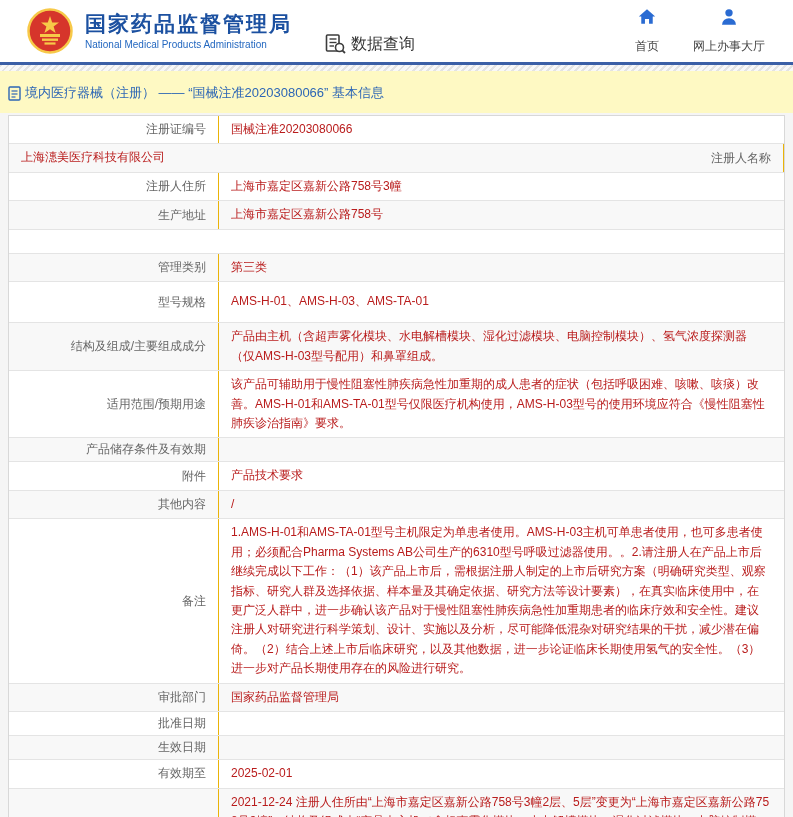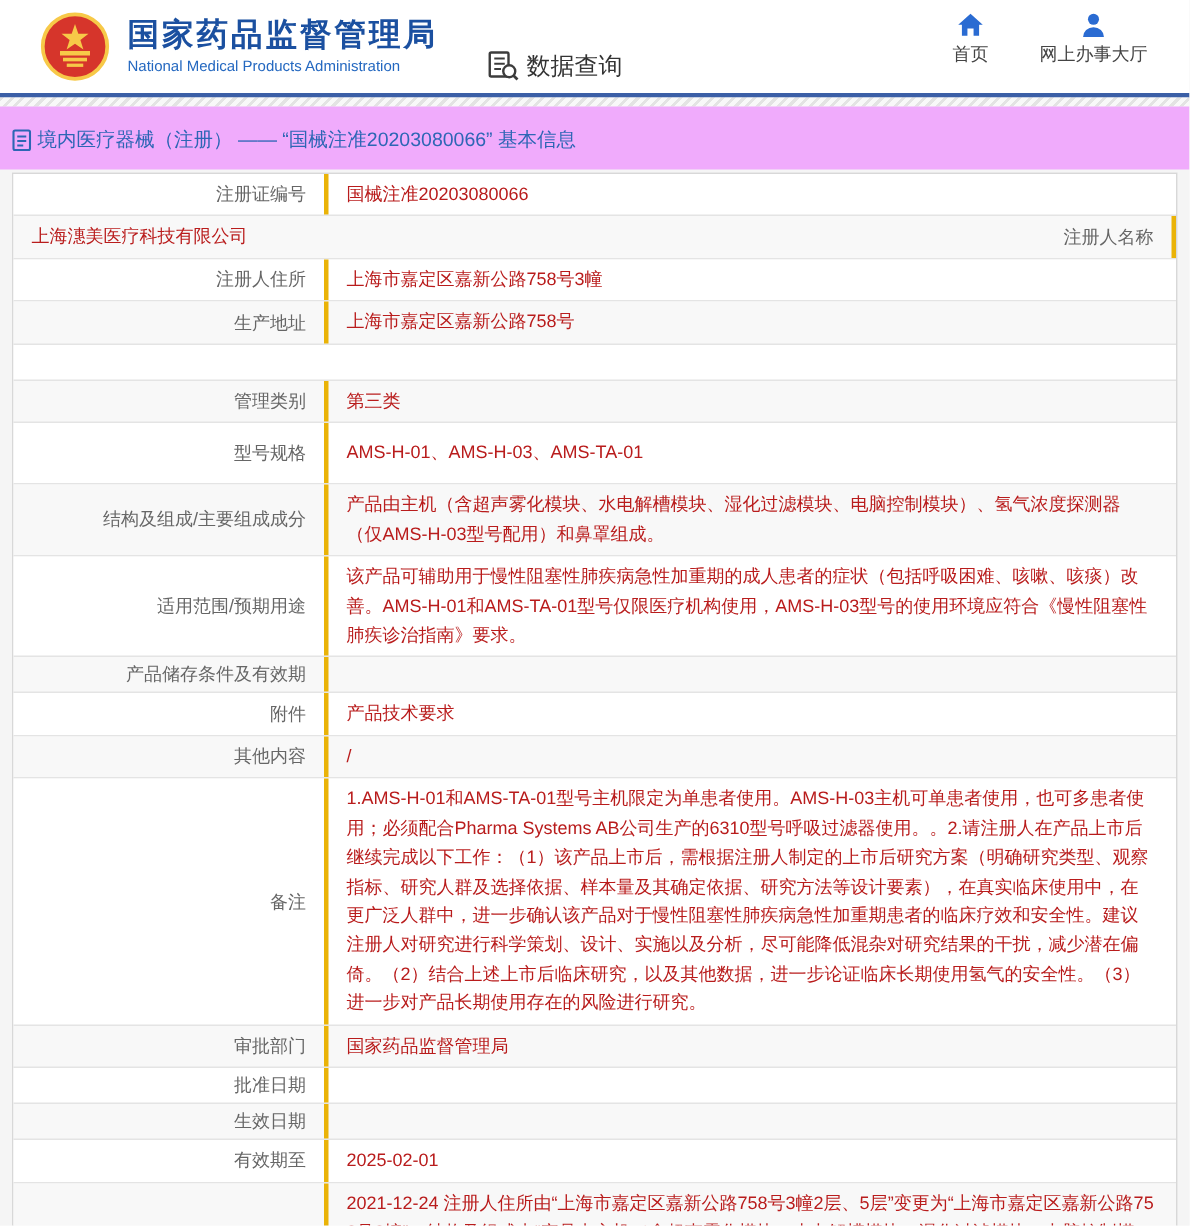--- a/index.html
+++ b/index.html
@@ -9,41 +9,41 @@
   
   .header { height:62px; background:#ffffff; display:flex; align-items:center; position:relative; }
   .emblem { width:46px; height:48px; margin-left:27px; flex:0 0 auto; }
   .brand { margin-left:12px; }
   .brand-zh { font-size:21px; font-weight:bold; color:#1b50a0; letter-spacing:2px; line-height:1.15; }
   .brand-en { font-size:10px; color:#2468c0; margin-top:2px; }
   .dataquery { display:flex; align-items:center; margin-left:32px; cursor:pointer;margin-top:26px; }
   .dataquery .dq-label { font-size:16px; color:#333; margin-left:5px; }
   .header-nav { position:absolute; right:28px; top:8px; display:flex; gap:34px; }
   .nav-item { display:flex; flex-direction:column; align-items:center; cursor:pointer; }
-  .nav-item .nav-label { font-size:12px; color:#444; margin-top:3px; white-space:nowrap; }
+  .nav-item .nav-label { font-size:12px; color:#444; margin-top:13px; white-space:nowrap; }
 
   
   .blue-line { height:3px; background:#3b5fa6; }
   .hatch-band { height:6px;
     background:repeating-linear-gradient(135deg,#e3e3e3 0 2px,#f8f8f8 2px 5px); }
 
   
-  .breadcrumb-bar { background:#f0abfc; padding:13px 0 11px 8px; display:flex; align-items:center; }
+  .breadcrumb-bar { background:#fef9c3; padding:13px 0 11px 8px; display:flex; align-items:center; }
   .breadcrumb-text { font-size:13px; color:#2d66b5; margin-left:4px; }
 
   
   .info-table { margin:2px 8px 0 8px; background:#fff;
     border:1px solid #d8d8d8; }
   .row { display:flex; min-height:24px; border-bottom:1px solid #e4e4e4; background:#fff; }
   .row:last-child { border-bottom:none; }
   .row:nth-child(even) { background:#f8f8f8; }
   .row.tall { min-height:41px; }
   .cell { display:flex; align-items:center; }
   .cell.label { width:210px; flex:0 0 auto; justify-content:flex-end;
-    padding:3px 12px 3px 4px; border-right:3px solid #eab308;
+    padding:3px 12px 3px 4px; border-right:1px solid #eab308;
     font-size:12px; color:#666; text-align:right; }
   .cell.value { flex:1; padding:4px 14px 4px 12px; font-size:12px; color:#b91c1c;
     line-height:1.62; word-break:break-all; }
 </style>
 </head>
 <body>
 
 <div class="header">
   <svg class="emblem" viewBox="0 0 46 48">
     <circle cx="23" cy="24" r="21.5" fill="#d6352b" stroke="#f7c948" stroke-width="2.5"></circle>

